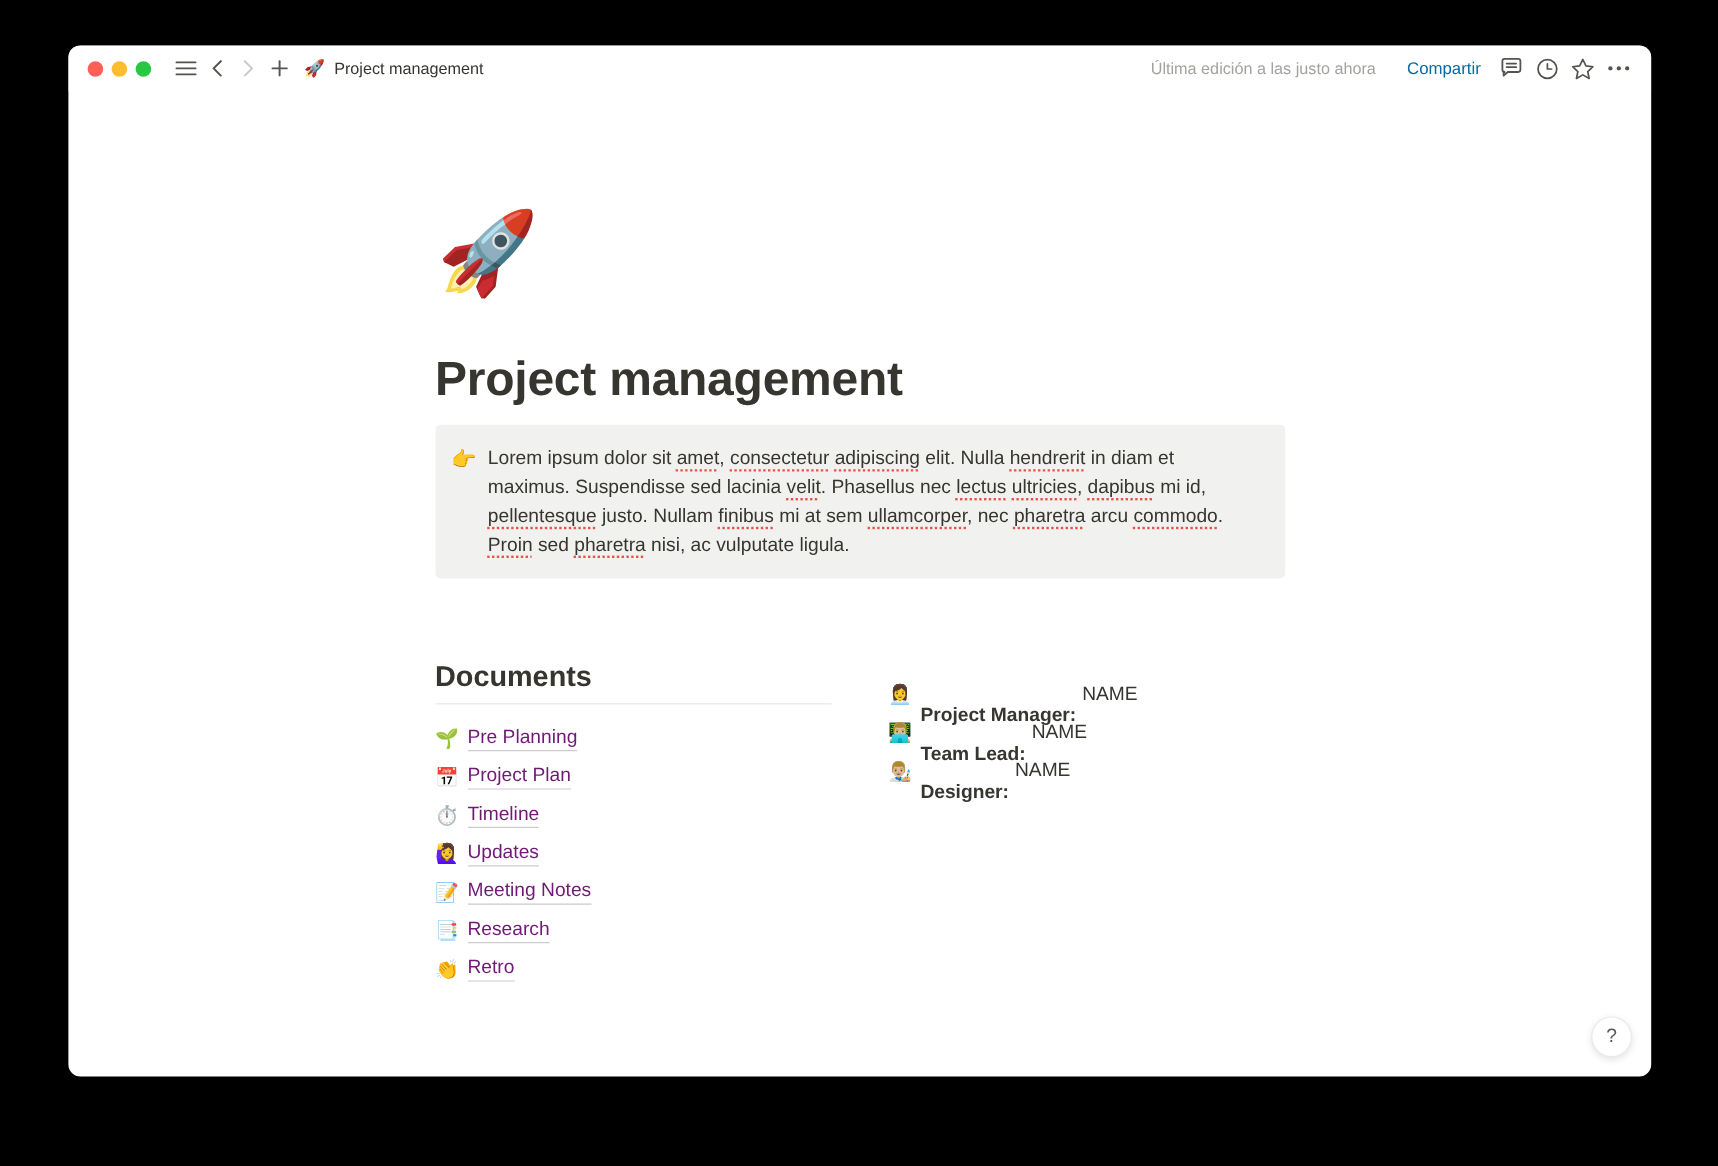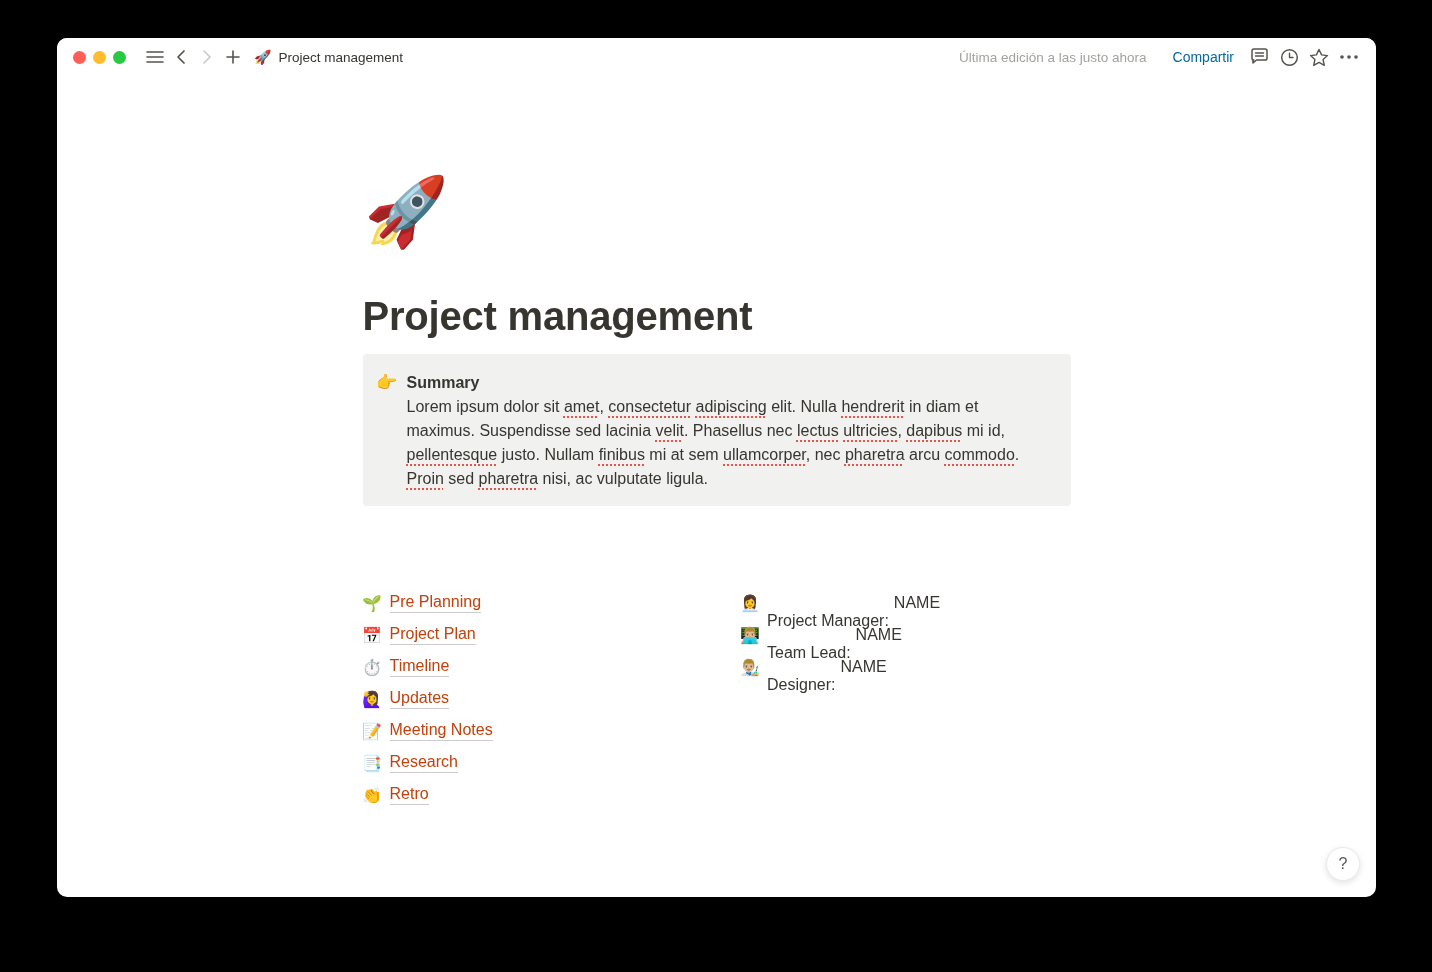--- a/index.html
+++ b/index.html
@@ -43,26 +43,26 @@
     text-decoration-thickness: 2px; text-underline-offset: 4px; margin-top: 48px; }
 
   .columns { display: flex; gap: 47px; margin-top: 68px; }
   .col { flex: 1 1 0; }
   .col-heading { font-size: 24px; line-height: 30px; font-weight: 700; color: #37352f;
     padding-bottom: 6px; border-bottom: 1px solid #e7e6e3; }
   .col-list { margin-top: 13px; }
 
   .doc-row { display: flex; align-items: center; height: 32px; cursor: pointer; }
   .doc-row .emoji { width: 22px; font-size: 16px; flex: none; }
-  .doc-label { margin-left: 5px; font-size: 16px; font-weight: 500; color: #c2410c;
+  .doc-label { margin-left: 5px; font-size: 16px; font-weight: 500; color: #701a75;
     border-bottom: 1px solid rgba(55,53,47,.25); padding-bottom: 1px; }
 
   .team-row { display: flex; align-items: center; height: 32px; font-size: 16px; }
   .team-row .emoji { width: 22px; font-size: 16px; flex: none; }
-  .team-role { margin-left: 5px; font-weight: 400; margin-top: 36px; }
+  .team-role { margin-left: 5px; font-weight: 700; margin-top: 36px; }
   .team-name { margin-left: 5px; font-weight: 400; }
 
   .help-btn { position: absolute; right: 16px; bottom: 16px; width: 34px; height: 34px;
     border-radius: 50%; background: #fff; border: 1px solid #ebeae8;
     box-shadow: 0 2px 6px rgba(15,15,15,.12); display: flex; align-items: center;
     justify-content: center; font-size: 16px; font-weight: 500; color: #585754; cursor: pointer; }
 </style>
 </head>
 <body>
 
@@ -140,27 +140,27 @@
   </div>
 
   <div class="page">
     <div class="content">
       <div class="page-icon">🚀</div>
       <h1 class="page-title">Project management</h1>
 
       <div class="callout">
         <span class="callout-icon">👉</span>
         <div class="callout-body">
-          <div class="callout-title">Summary</div>
           <p><span>Lorem ipsum dolor sit </span><span class="sp">amet</span><span>, </span><span class="sp">consectetur</span><span> </span><span class="sp">adipiscing</span><span> elit. Nulla </span><span class="sp">hendrerit</span><span> in diam et maximus. Suspendisse sed lacinia </span><span class="sp">velit</span><span>. Phasellus nec </span><span class="sp">lectus</span><span> </span><span class="sp">ultricies</span><span>, </span><span class="sp">dapibus</span><span> mi id, </span><span class="sp">pellentesque</span><span> justo. Nullam </span><span class="sp">finibus</span><span> mi at sem </span><span class="sp">ullamcorper</span><span>, nec </span><span class="sp">pharetra</span><span> arcu </span><span class="sp">commodo</span><span>. </span><span class="sp">Proin</span><span> sed </span><span class="sp">pharetra</span><span> nisi, ac vulputate ligula.</span></p>
         </div>
       </div>
 
       <div class="columns">
         <div class="col">
+          <div class="col-heading">Documents</div>
           <div class="col-list">
   <div class="doc-row">
     <span class="emoji">🌱</span>
     <span class="doc-label">Pre Planning</span>
   </div>
 
   <div class="doc-row">
     <span class="emoji">📅</span>
     <span class="doc-label">Project Plan</span>
   </div>

